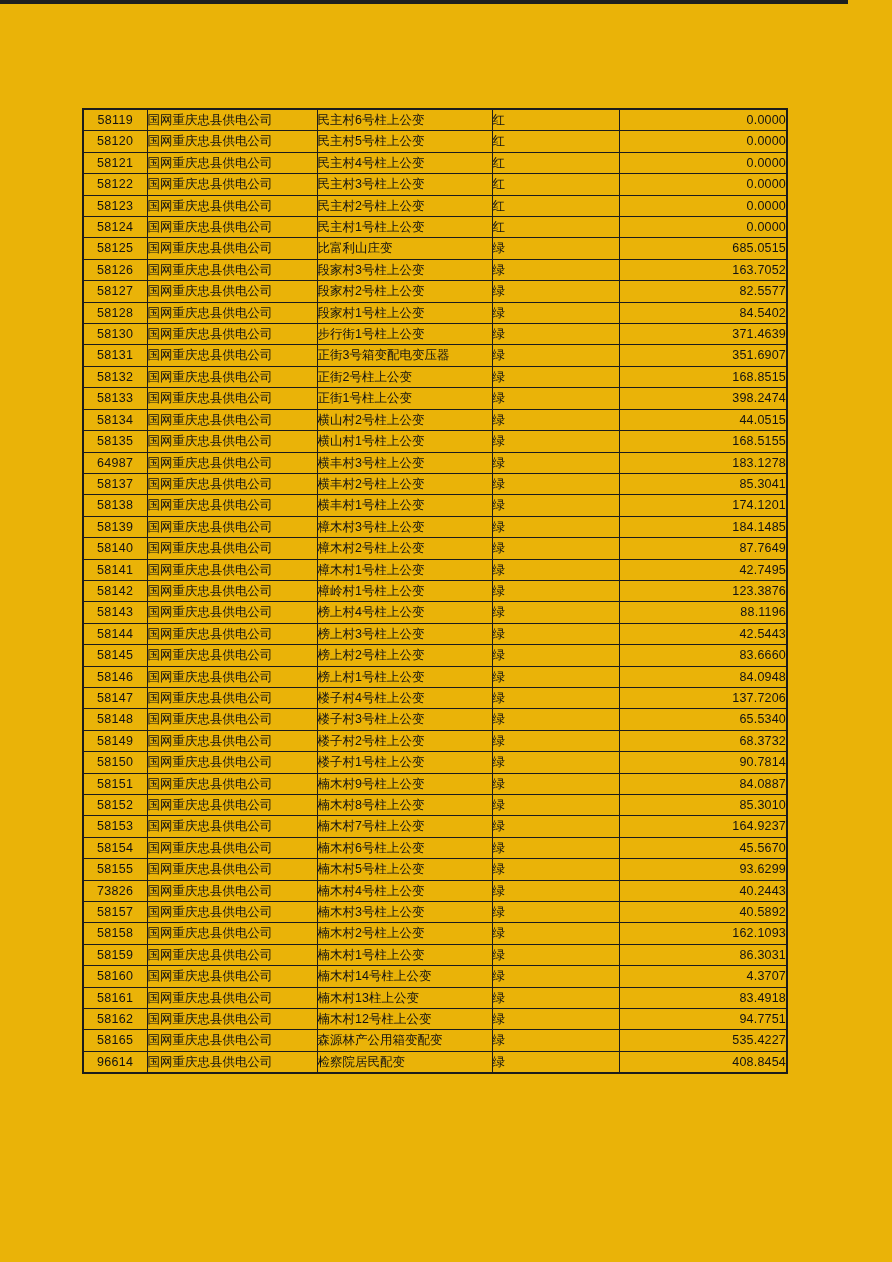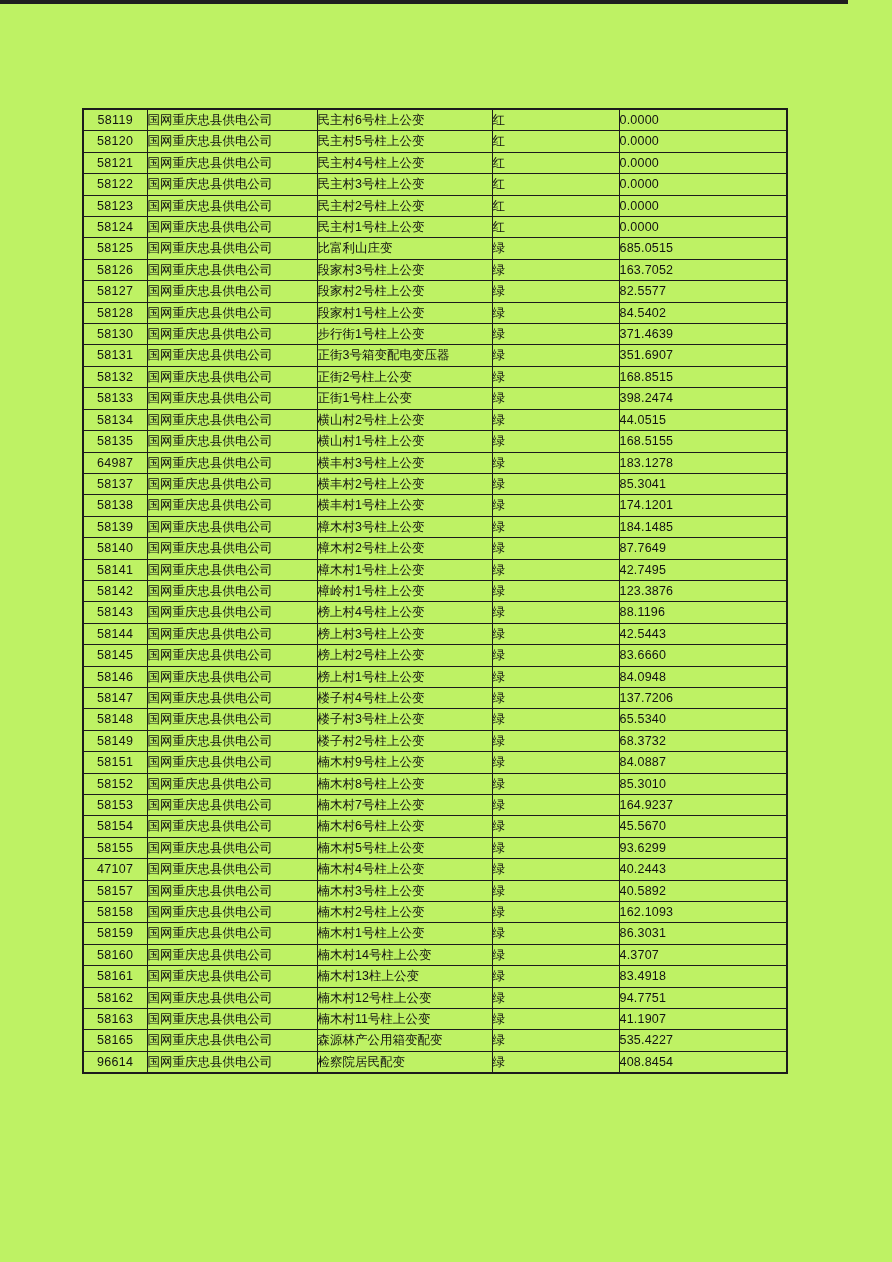--- a/index.html
+++ b/index.html
@@ -8,21 +8,21 @@
     height: 1262px;
     background: #ffffff;
     font-family: "Liberation Sans", "DejaVu Sans", sans-serif;
     position: relative;
     overflow: hidden;
   }
   .page {
     position: absolute;
     left: 0; top: 0;
     width: 892px; height: 1262px;
-    background: #bef264;
+    background: #eab308;
   }
   .top-rule {
     position: absolute;
     left: 0; top: 0;
     width: 848px;
     height: 4px;
     background: #1f1f1f;
   }
   table.grid {
     position: absolute;
@@ -51,21 +51,21 @@
   }
   td.c-company, td.c-station {
     padding-left: 5px;
     text-align: left;
   }
   td.c-status {
     padding-left: 4px;
     text-align: left;
   }
   td.c-value {
-    text-align: left;
+    text-align: right;
     font-size: 13.5px;
     letter-spacing: 0.2px;
     border-radius: 7px;
   }
 </style>
 </head>
 <body>
 
 <div class="page">
   <div class="top-rule"></div>
@@ -282,20 +282,27 @@
           <td class="c-value">65.5340</td>
         </tr>
         <tr>
           <td class="c-id">58149</td>
           <td class="c-company">国网重庆忠县供电公司</td>
           <td class="c-station">楼子村2号柱上公变</td>
           <td class="c-status">绿</td>
           <td class="c-value">68.3732</td>
         </tr>
         <tr>
+          <td class="c-id">58150</td>
+          <td class="c-company">国网重庆忠县供电公司</td>
+          <td class="c-station">楼子村1号柱上公变</td>
+          <td class="c-status">绿</td>
+          <td class="c-value">90.7814</td>
+        </tr>
+        <tr>
           <td class="c-id">58151</td>
           <td class="c-company">国网重庆忠县供电公司</td>
           <td class="c-station">楠木村9号柱上公变</td>
           <td class="c-status">绿</td>
           <td class="c-value">84.0887</td>
         </tr>
         <tr>
           <td class="c-id">58152</td>
           <td class="c-company">国网重庆忠县供电公司</td>
           <td class="c-station">楠木村8号柱上公变</td>
@@ -317,21 +324,21 @@
           <td class="c-value">45.5670</td>
         </tr>
         <tr>
           <td class="c-id">58155</td>
           <td class="c-company">国网重庆忠县供电公司</td>
           <td class="c-station">楠木村5号柱上公变</td>
           <td class="c-status">绿</td>
           <td class="c-value">93.6299</td>
         </tr>
         <tr>
-          <td class="c-id">47107</td>
+          <td class="c-id">73826</td>
           <td class="c-company">国网重庆忠县供电公司</td>
           <td class="c-station">楠木村4号柱上公变</td>
           <td class="c-status">绿</td>
           <td class="c-value">40.2443</td>
         </tr>
         <tr>
           <td class="c-id">58157</td>
           <td class="c-company">国网重庆忠县供电公司</td>
           <td class="c-station">楠木村3号柱上公变</td>
           <td class="c-status">绿</td>
@@ -364,27 +371,20 @@
           <td class="c-station">楠木村13柱上公变</td>
           <td class="c-status">绿</td>
           <td class="c-value">83.4918</td>
         </tr>
         <tr>
           <td class="c-id">58162</td>
           <td class="c-company">国网重庆忠县供电公司</td>
           <td class="c-station">楠木村12号柱上公变</td>
           <td class="c-status">绿</td>
           <td class="c-value">94.7751</td>
-        </tr>
-        <tr>
-          <td class="c-id">58163</td>
-          <td class="c-company">国网重庆忠县供电公司</td>
-          <td class="c-station">楠木村11号柱上公变</td>
-          <td class="c-status">绿</td>
-          <td class="c-value">41.1907</td>
         </tr>
         <tr>
           <td class="c-id">58165</td>
           <td class="c-company">国网重庆忠县供电公司</td>
           <td class="c-station">森源林产公用箱变配变</td>
           <td class="c-status">绿</td>
           <td class="c-value">535.4227</td>
         </tr>
         <tr>
           <td class="c-id">96614</td>

